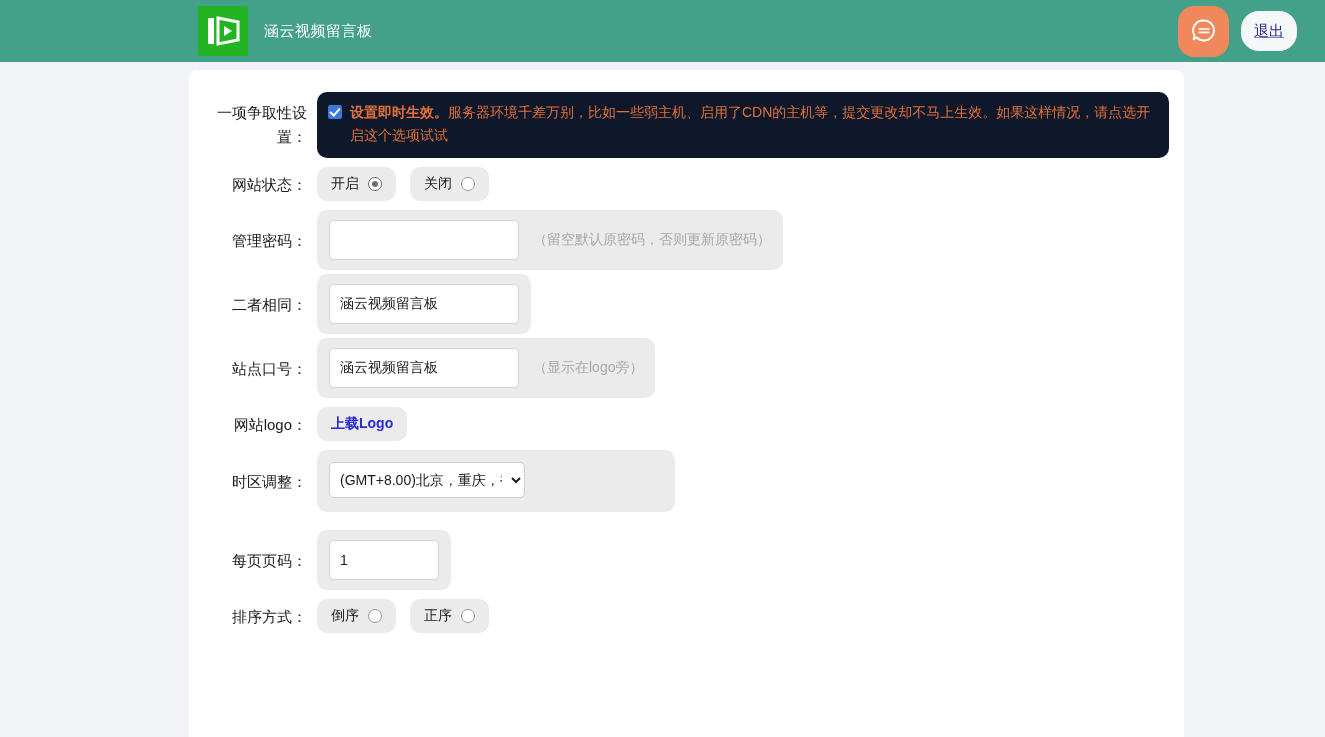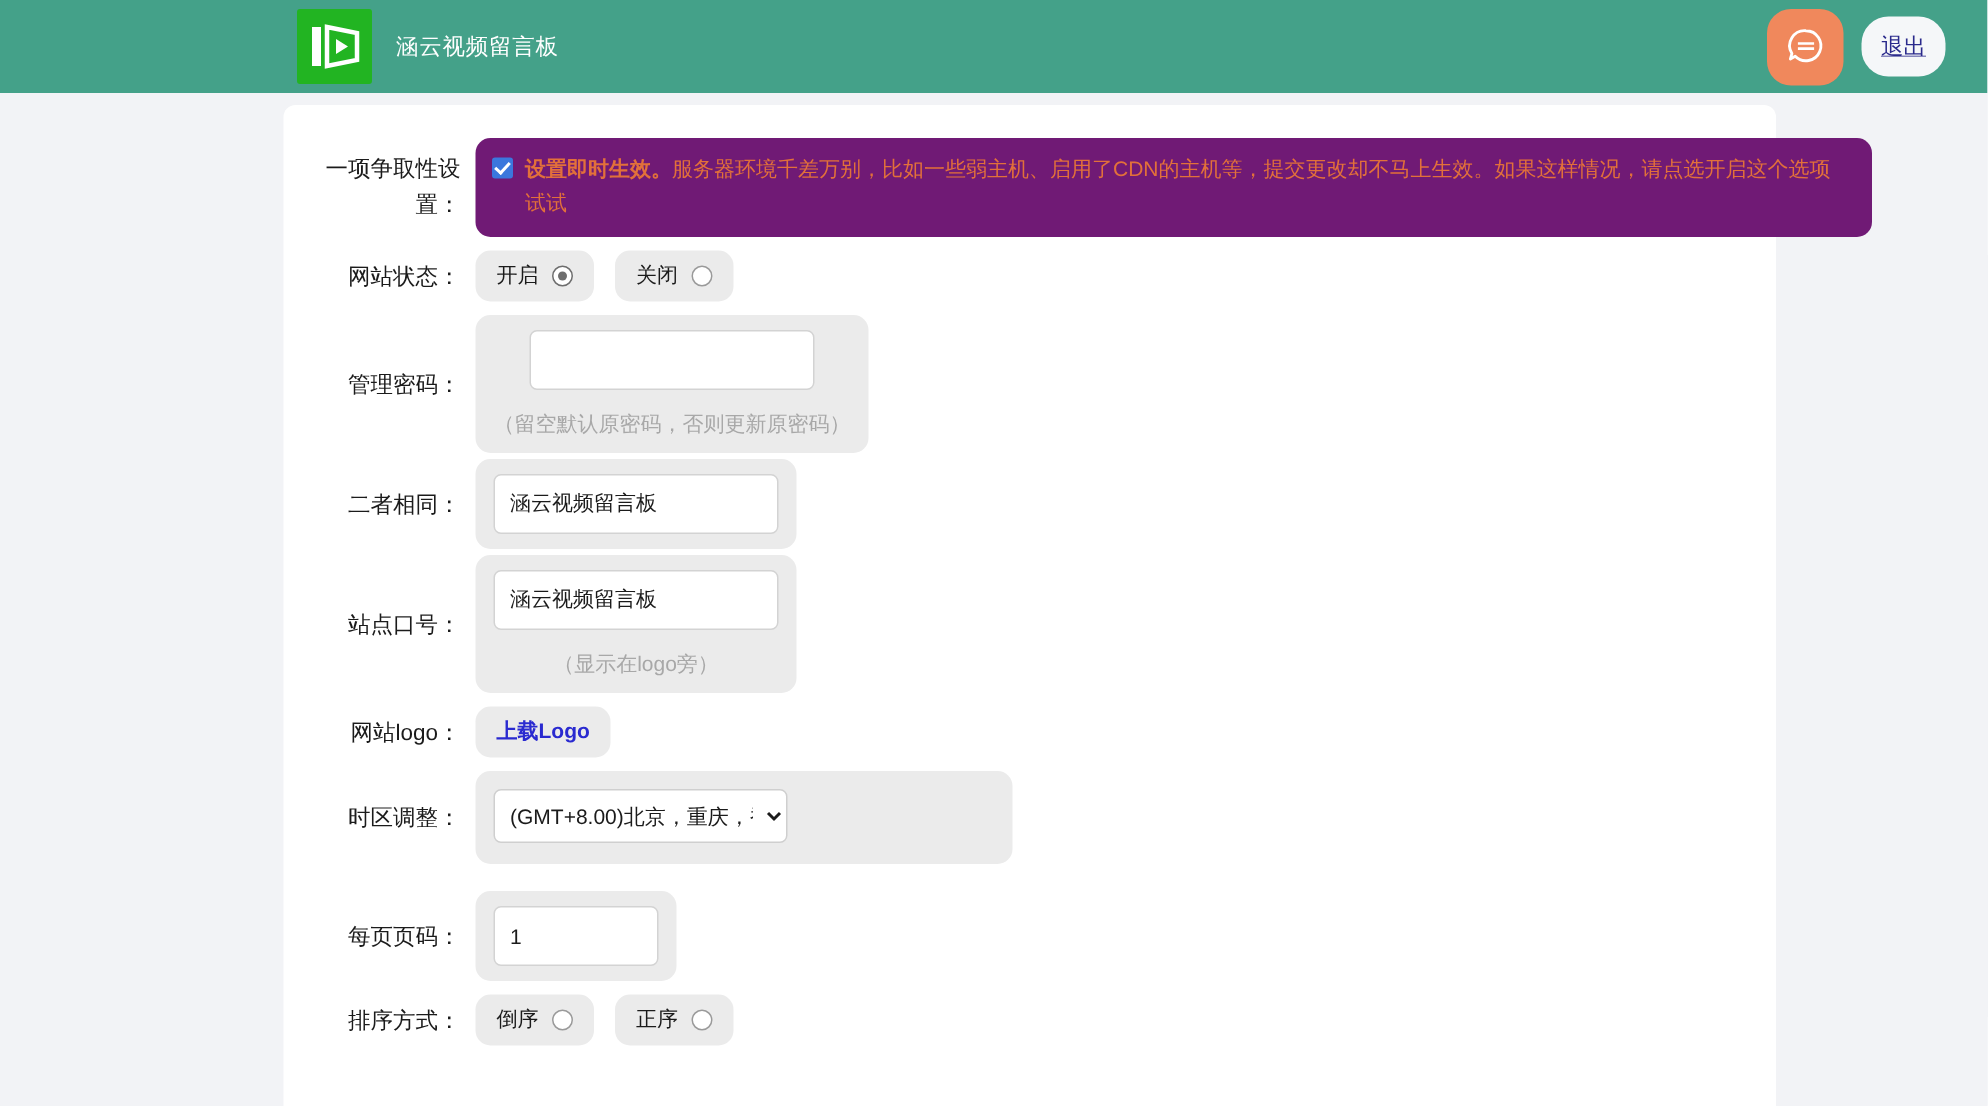--- a/index.html
+++ b/index.html
@@ -95,21 +95,20 @@
     align-items: center;
   }
 
   .field-box {
     background: #ebebeb;
     border-radius: 10px;
     padding: 10px 12px;
     display: flex;
     align-items: center;
     gap: 14px;
-    flex-direction: column;
   }
 
   .pill {
     background: #ebebeb;
     border-radius: 10px;
     padding: 8px 14px;
     display: flex;
     align-items: center;
     gap: 9px;
     font-size: 14px;
@@ -153,24 +152,24 @@
     content: "";
     position: absolute;
     left: 3px; top: 3px;
     width: 6px; height: 6px;
     border-radius: 50%;
     background: #6e6e6e;
   }
 
   
   .notice {
-    background: #701a75;
+    background: #0f172a;
     border-radius: 10px;
     padding: 9px 14px 11px 11px;
-    width: 931px;
+    width: 852px;
     display: flex;
     align-items: flex-start;
     gap: 8px;
   }
   .cbx {
     width: 14px; height: 14px;
     background: #3b77dd;
     border-radius: 2px;
     position: relative;
     flex: 0 0 auto;

